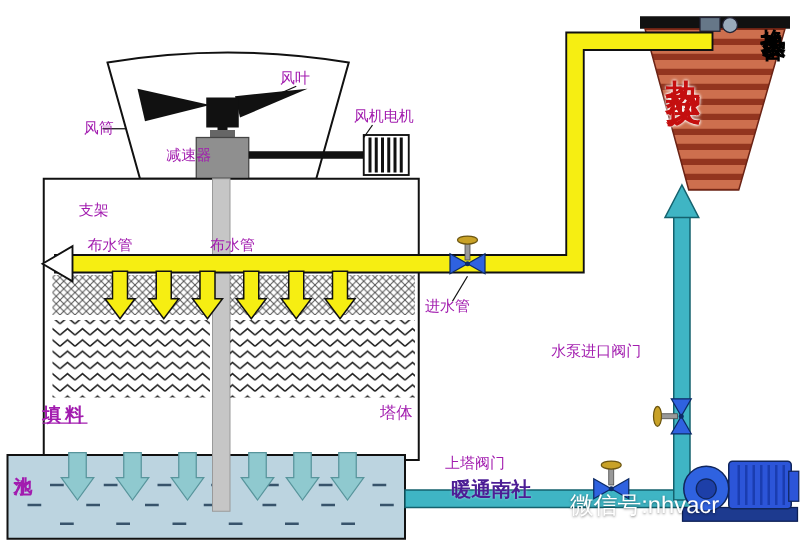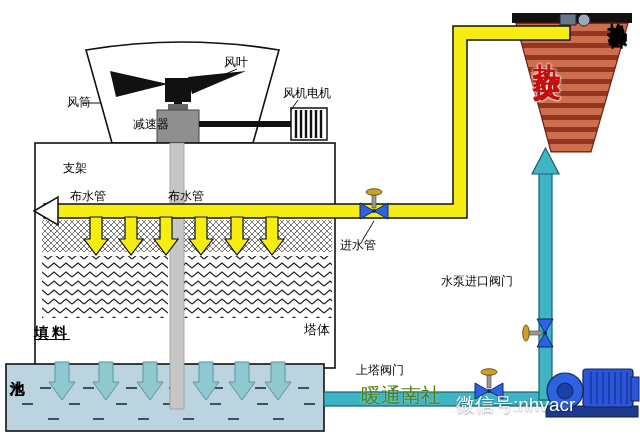--- a/index.html
+++ b/index.html
@@ -2,33 +2,33 @@
 <html><head>
 <meta charset="utf-8">
 <style>
   html,body{margin:0;padding:0;background:#fff;}
   .stage{
     position:relative;width:640px;height:442px;background:#ffffff;overflow:hidden;
     font-family:"Liberation Sans","DejaVu Sans",sans-serif;
   }
   .stage svg{position:absolute;left:0;top:0;}
   .lbl{
-    position:absolute;color:#000000;font-size:12px;line-height:1.15;white-space:nowrap;
+    position:absolute;color:#a21caf;font-size:12px;line-height:1.15;white-space:nowrap;
     z-index:5;
   }
   .vert{writing-mode:vertical-rl;text-orientation:upright;}
   .bold{font-weight:bold;}
   .fill-lbl{font-size:15px;font-weight:bold;letter-spacing:3px;text-decoration:underline;}
   .big-lbl{font-size:21px;font-weight:bold;letter-spacing:3px;}
   .hx-lbl{
     font-size:28px;font-weight:bold;color:#c40f0f;letter-spacing:4px;
     text-shadow:0 0 2px #fff,0 0 3px #fff;
   }
   .hx-eq-lbl{font-size:20px;font-weight:bold;color:#000;letter-spacing:2px;}
-  .wm-orange{font-size:20px;font-weight:normal;color:#4d7c0f;text-shadow:0 0 2px rgba(255,255,255,.5);}
+  .wm-orange{font-size:16px;font-weight:bold;color:#4c1d95;text-shadow:0 0 2px rgba(255,255,255,.5);}
   .wm-white{font-size:19px;color:#ffffff;text-shadow:0 1px 2px rgba(0,0,0,.45);}
 </style>
 </head>
 <body>
 
 <div class="stage">
 
   <svg width="640" height="442" viewBox="0 0 640 442">
     <defs>
       <pattern id="hatch" width="6" height="6" patternUnits="userSpaceOnUse">

